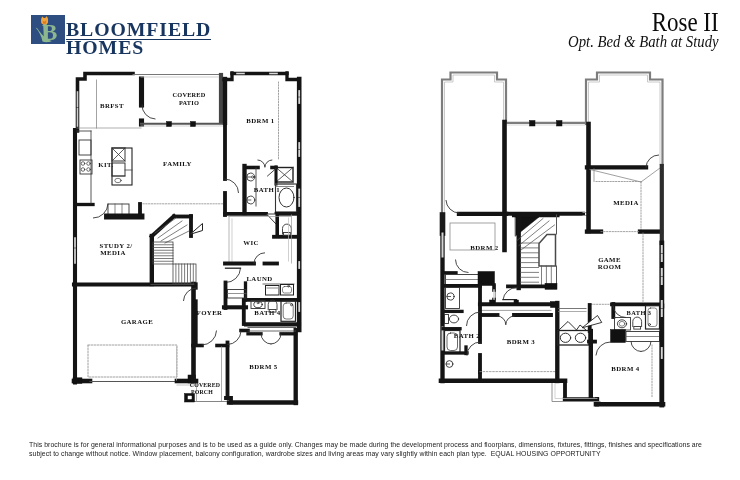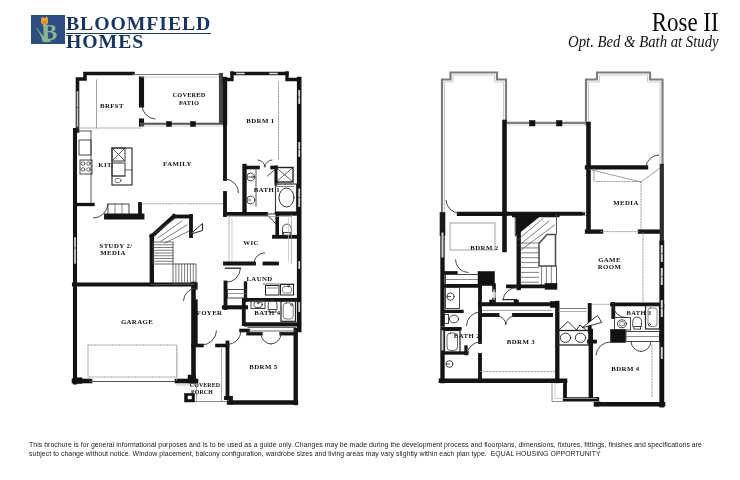--- a/index.html
+++ b/index.html
@@ -3,21 +3,21 @@
 <meta charset="utf-8">
 <style>
   html,body{margin:0;padding:0;background:#fff;}
   *{-webkit-font-smoothing:antialiased;}
   #page{position:relative;width:740px;height:480px;background:#ffffff;overflow:hidden;
         font-family:"Liberation Serif",serif;}
   .hdr-name{position:absolute;top:6px;right:21px;font-size:28px;color:#0a0a0a;letter-spacing:0px;
             transform:scaleX(0.82);transform-origin:right top;}
   .hdr-sub{position:absolute;top:33px;right:21px;font-size:16px;font-style:italic;color:#111;
            transform:scaleX(0.92);transform-origin:right top;}
-  .logo-text{position:absolute;left:66px;top:16px;color:#17355e;font-weight:bold;
+  .logo-text{position:absolute;left:66px;top:22px;color:#17355e;font-weight:bold;
              font-size:19.8px;line-height:15.5px;letter-spacing:0.9px;}
   .logo-text .ul{border-bottom:1.2px solid #17355e;padding-bottom:1.5px;display:inline-block;}
   .foot{position:absolute;left:29px;top:440px;width:686px;font-family:"Liberation Sans",sans-serif;
         font-size:6.9px;line-height:9.3px;color:#222;letter-spacing:0.05px;}
 </style>
 </head>
 <body>
 <div id="page">
 
   <div style="position:absolute;left:31px;top:15px;width:34px;height:29px;background:#2e4d80;">

